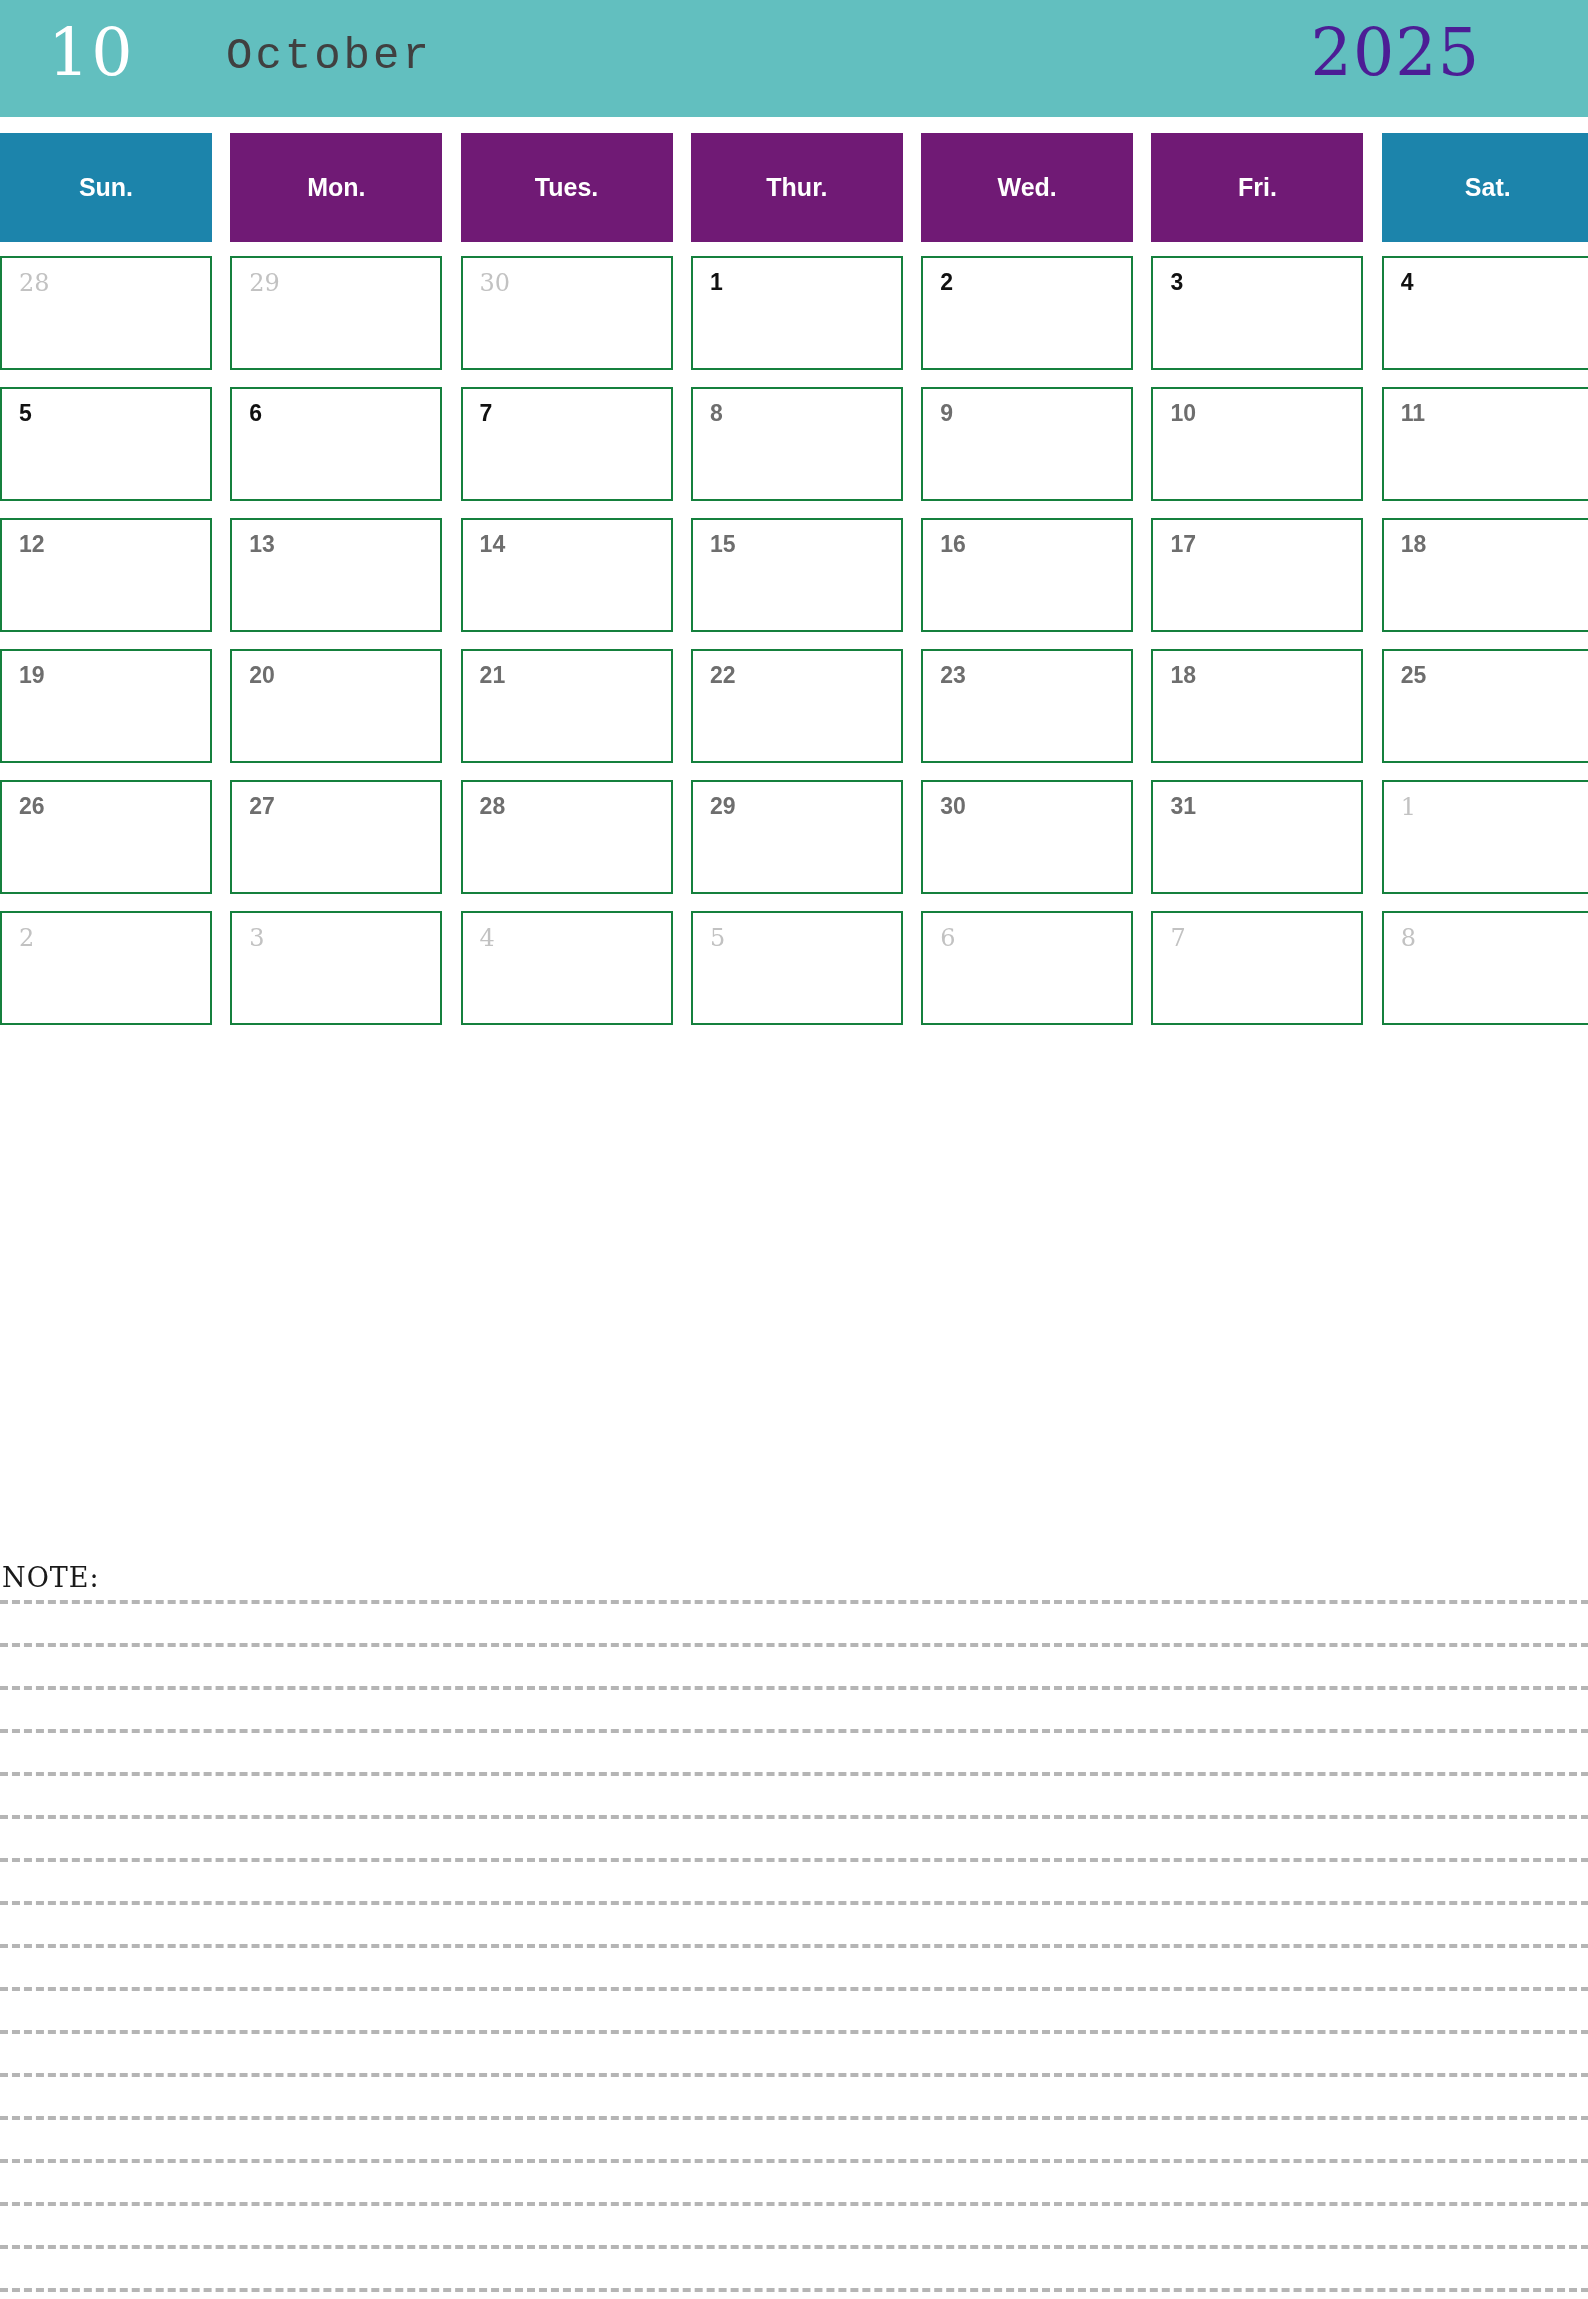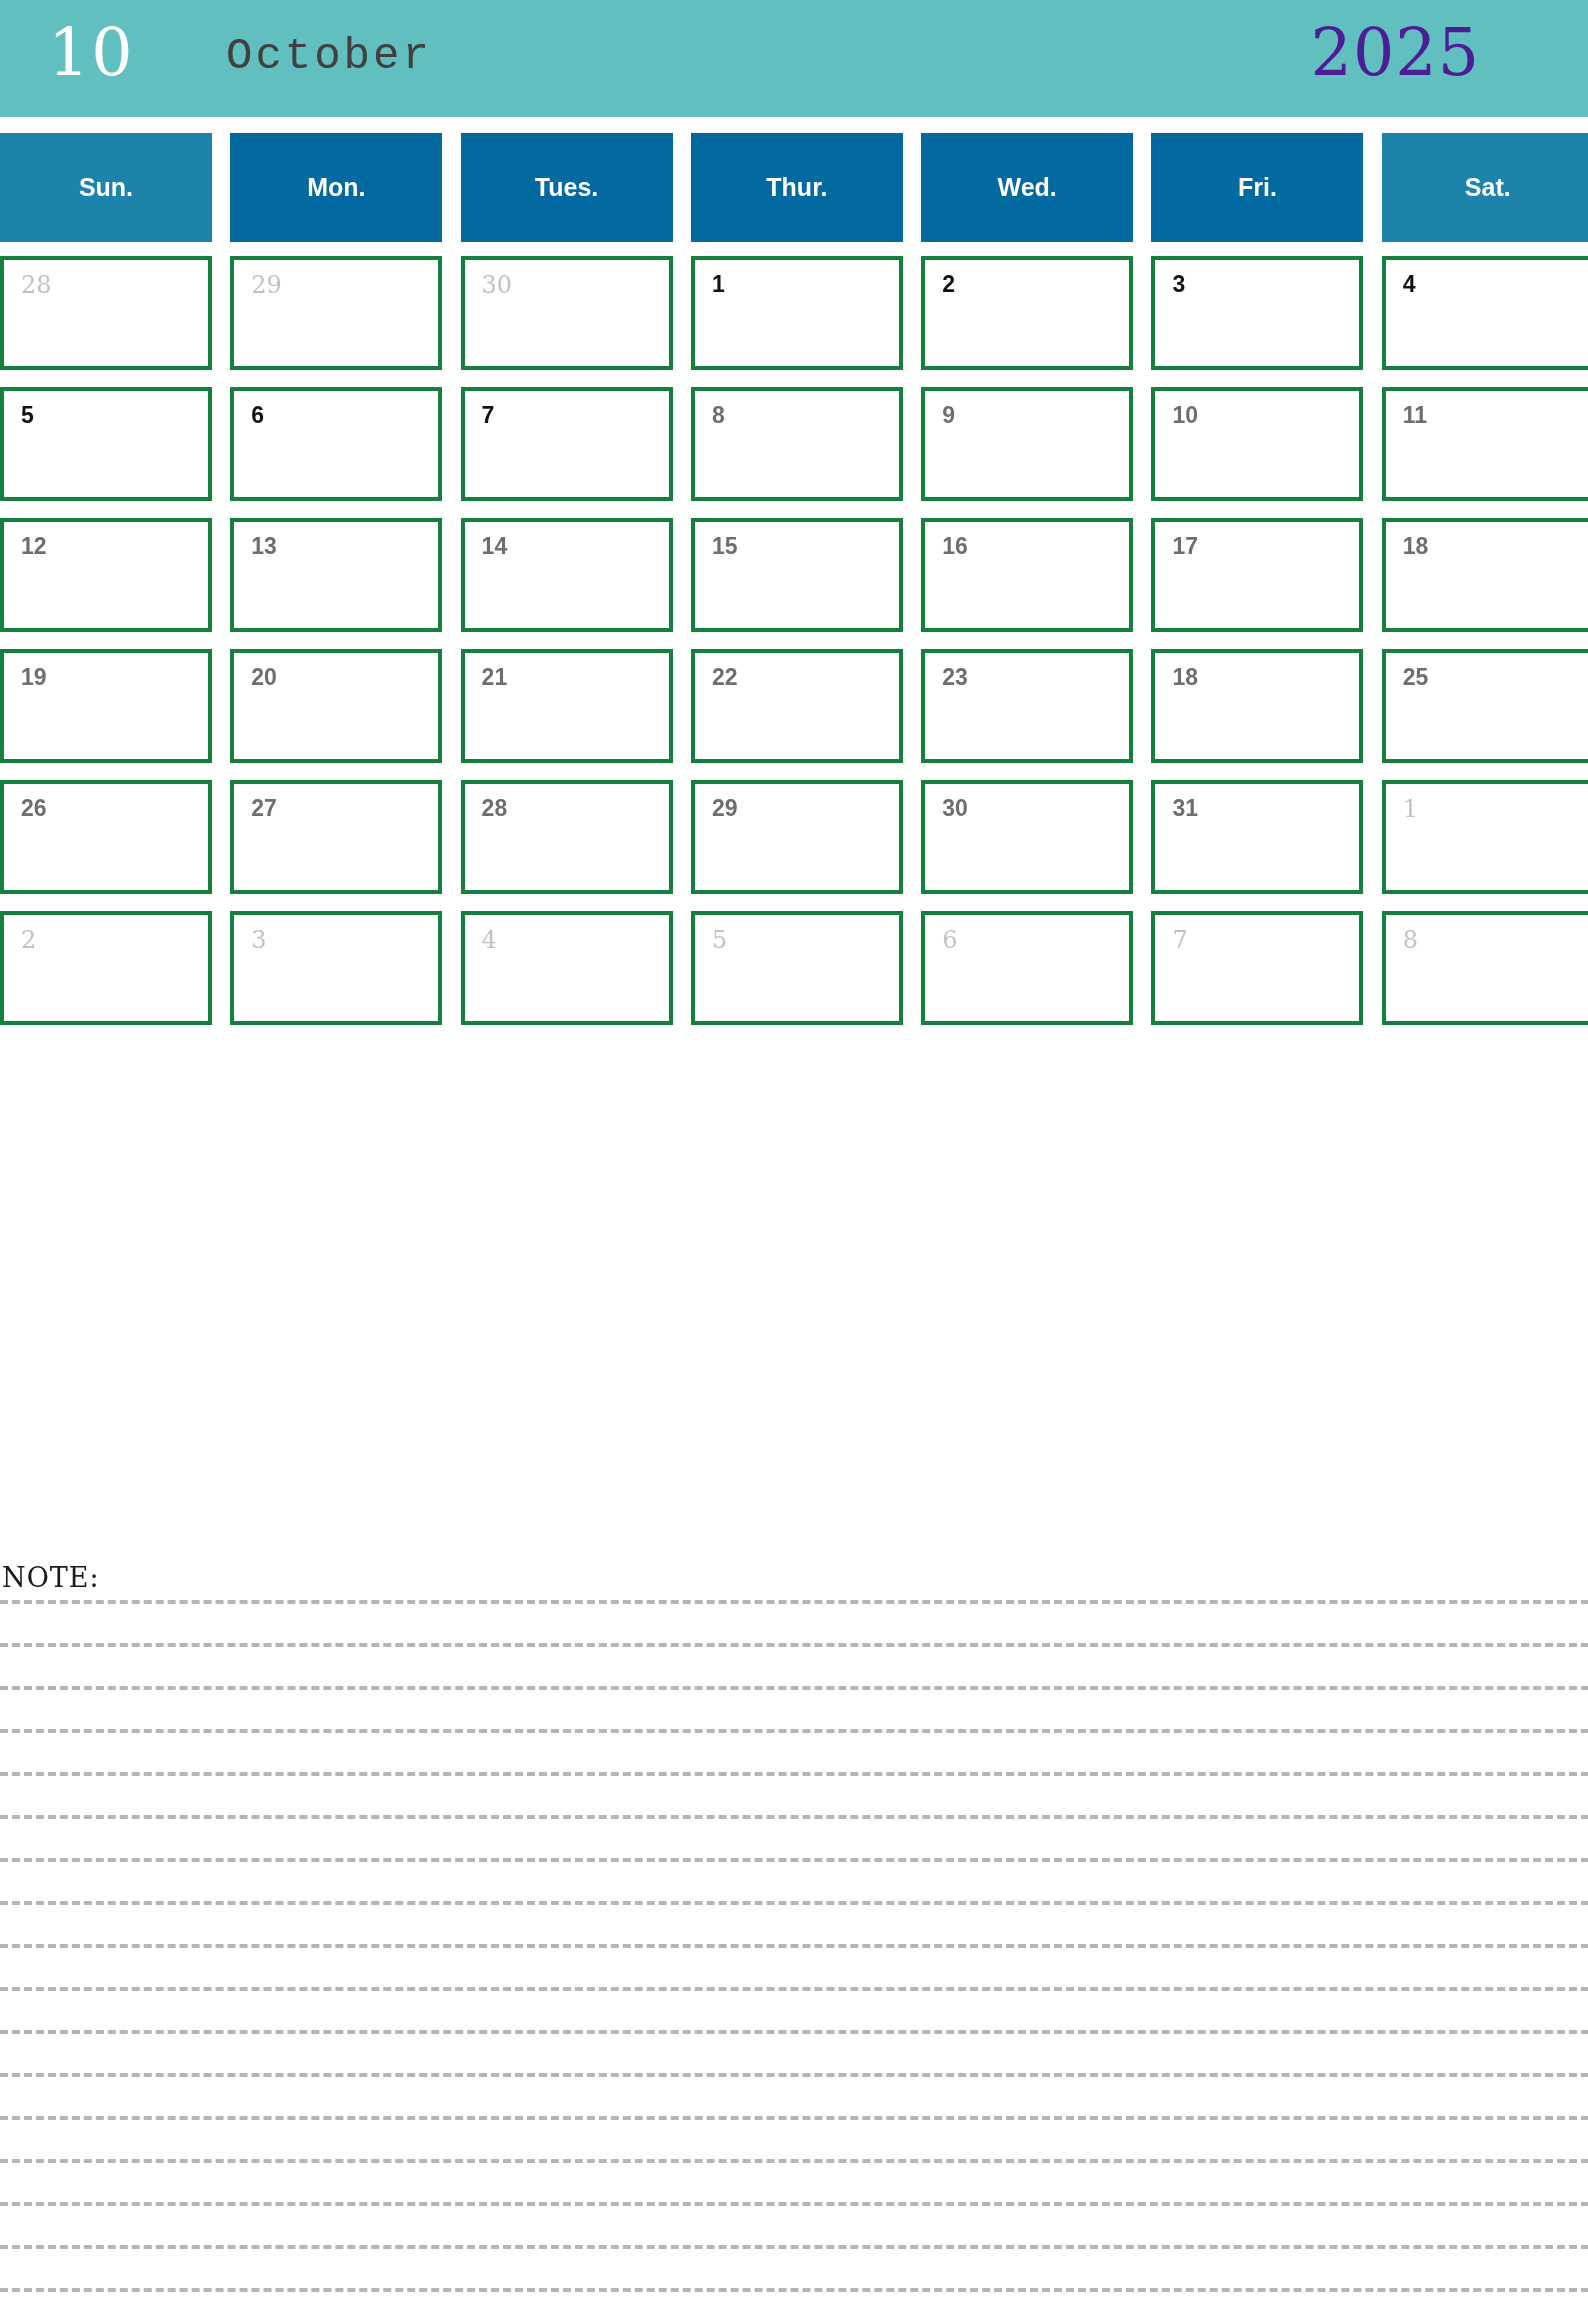--- a/index.html
+++ b/index.html
@@ -70,21 +70,21 @@
     top: 133px;
     width: 1589px;
     height: 82px;
     display: flex;
   }
   .weekday-cell {
     flex: 0 0 212px;
     width: 212px;
     height: 109px;
     margin-right: 18.3px;
-    background: #0369a1;
+    background: #701a75;
     color: #ffffff;
     font-size: 25px;
     font-weight: bold;
     display: flex;
     align-items: center;
     justify-content: center;
     box-sizing: border-box;
   }
   .weekday-cell:last-child { margin-right: 0; }
   .weekday-cell.weekend { background: #1c84ab; }
@@ -98,21 +98,21 @@
   }
   .cal-week {
     display: flex;
     margin-bottom: 17px;
   }
   .cal-cell {
     flex: 0 0 212px;
     width: 212px;
     height: 114px;
     margin-right: 18.3px;
-    border: 4px solid #15803d;
+    border: 2px solid #15803d;
     box-sizing: border-box;
     position: relative;
     background: #ffffff;
   }
   .cal-cell:last-child { margin-right: 0; }
   .daynum {
     position: absolute;
     left: 17px;
     top: 13px;
     font-size: 23px;

